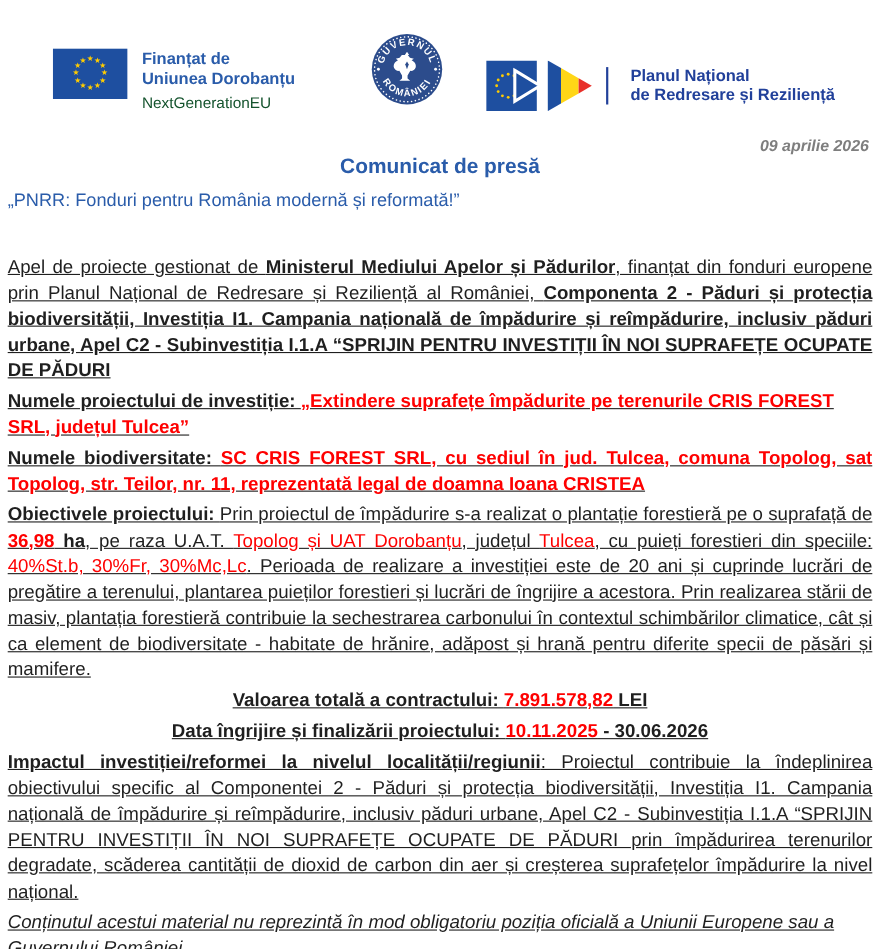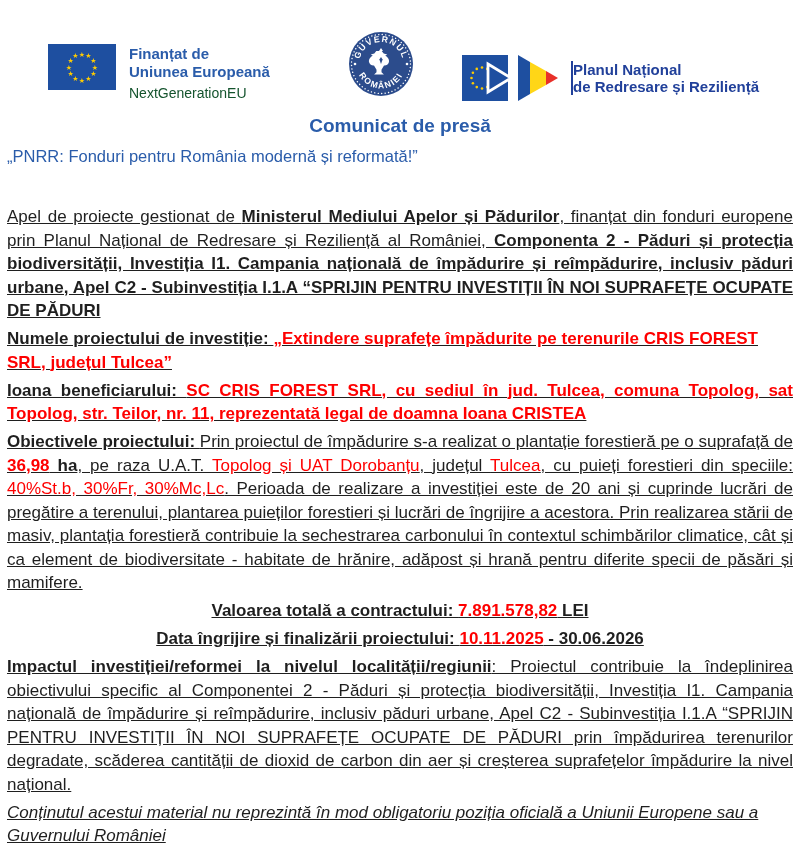--- a/index.html
+++ b/index.html
@@ -16,26 +16,26 @@
   .page{padding:25px 7px 0 7px;}
   
   .logo-header{display:flex;justify-content:space-between;align-items:flex-end;
     padding:0 34px 0 41px;height:76px;}
   .eu-logo{display:flex;gap:13px;align-items:flex-start;}
   .eu-text{padding-top:1px;}
   .eu-bold{color:var(--accent_blue);font-weight:700;font-size:15px;line-height:18px;}
   .eu-gray{color:#14532d;font-size:14px;line-height:16px;margin-top:4px;}
   .gov-seal{margin-top:2px;margin-left:30px;}
   .pnrr-logo{display:flex;align-items:center;gap:9px;margin-top:6px;}
-  .pnrr-text{border-left:2px solid var(--pnrr_blue);padding-left:0;
+  .pnrr-text{border-left:2px solid var(--pnrr_blue);padding-left:20px;
     color:var(--pnrr_blue);font-weight:700;font-size:15px;line-height:17px;}
   
   .date-row{margin:24px 3px 0 0;text-align:right;color:var(--gray);
     font-weight:700;font-style:italic;font-size:14.5px;}
-  .doc-title{margin:14px 0 0;text-align:center;color:var(--accent_blue);
+  .doc-title{margin:0 0 0;text-align:center;color:var(--accent_blue);
     font-size:19px;font-weight:700;}
   .doc-subtitle{margin:10px 0 0;text-align:left;color:var(--accent_blue);
     font-size:16.5px;font-weight:400;}
   .body-text{margin-top:39px;}
   p.para{font-size:17px;line-height:23.5px;margin:0 0 4.5px;text-decoration:underline;}
   .just{text-align:justify;}
   .tight{margin-bottom:0;text-align:center;}
   .block{margin-bottom:4.5px;}
   .b{font-weight:700;}
   .r{color:var(--red);}
@@ -62,21 +62,21 @@
           <text x="34" y="36">★</text>
             <text x="27.5" y="34.3">★</text>
           <text x="22.7" y="29.5">★</text>
             <text x="21" y="23">★</text>
           <text x="22.7" y="16.5">★</text>
             <text x="27.5" y="11.7">★</text>
         </g>
       </svg>
       <div class="eu-text">
         <div class="eu-bold">Finanțat de</div>
-        <div class="eu-bold">Uniunea Europeană</div>
+        <div class="eu-bold">Uniunea Dorobanțu</div>
         <div class="eu-gray">NextGenerationEU</div>
       </div>
     </div>
 
     <div class="gov-seal">
       <svg width="66" height="66" viewBox="0 0 66 66">
         <circle cx="33" cy="33" r="32" fill="var(--seal_blue)"></circle>
         <circle cx="33" cy="33" r="29.5" fill="none" stroke="#ffffff" stroke-width="1.4" stroke-dasharray="0.1 3.4" stroke-linecap="round"></circle>
         <defs>
           <path id="sealTop" d="M 11 33 A 22 22 0 0 1 55 33"></path>
@@ -119,30 +119,31 @@
         <polygon points="68,6.9 84,16.1 84,29.9 68,39.1" fill="var(--tricolor_yellow)"></polygon>
         <polygon points="84,16.1 96,23 84,29.9" fill="var(--tricolor_red)"></polygon>
       </svg>
       <div class="pnrr-text">
         <div>Planul Național</div>
         <div>de Redresare și Reziliență</div>
       </div>
     </div>
   </div>
 
+  <div class="date-row">09 aprilie 2026</div>
   <h1 class="doc-title">Comunicat de presă</h1>
   <h2 class="doc-subtitle">„PNRR: Fonduri pentru România modernă și reformată!”</h2>
 
   <div class="body-text">
 
     <p class="para just"><span>Apel de proiecte gestionat de </span><span class="b">Ministerul Mediului Apelor și Pădurilor</span><span>, finanțat din fonduri europene prin Planul Național de Redresare și Reziliență al României, </span><span class="b">Componenta 2 - Păduri și protecția biodiversității, Investiția I1. Campania națională de împădurire și reîmpădurire, inclusiv păduri urbane, Apel C2 - Subinvestiția I.1.A “SPRIJIN PENTRU INVESTIȚII ÎN NOI SUPRAFEȚE OCUPATE DE PĂDURI</span></p>
 
     <p class="para"><span class="b">Numele proiectului de investiție: </span><span class="rb">„Extindere suprafețe împădurite pe terenurile CRIS FOREST SRL, județul Tulcea”</span></p>
 
-    <p class="para just"><span class="b">Ioana beneficiarului: </span><span class="rb">SC CRIS FOREST SRL, cu sediul în jud. Tulcea, comuna Topolog, sat Topolog, str. Teilor, nr. 11, reprezentată legal de doamna Ioana CRISTEA</span></p>
+    <p class="para just"><span class="b">Numele biodiversitate: </span><span class="rb">SC CRIS FOREST SRL, cu sediul în jud. Tulcea, comuna Topolog, sat Topolog, str. Teilor, nr. 11, reprezentată legal de doamna Ioana CRISTEA</span></p>
 
     <p class="para just"><span class="b">Obiectivele proiectului: </span><span>Prin proiectul de împădurire s-a realizat o plantație forestieră pe o suprafață de </span><span class="rb">36,98</span><span class="b"> ha</span><span>, pe raza U.A.T. </span><span class="r">Topolog și UAT Dorobanțu</span><span>, județul </span><span class="r">Tulcea</span><span>, cu puieți forestieri din speciile: </span><span class="r">40%St.b, 30%Fr, 30%Mc,Lc</span><span>. Perioada de realizare a investiției este de 20 ani și cuprinde lucrări de pregătire a terenului, plantarea puieților forestieri și lucrări de îngrijire a acestora. Prin realizarea stării de masiv, plantația forestieră contribuie la sechestrarea carbonului în contextul schimbărilor climatice, cât și ca element de biodiversitate - habitate de hrănire, adăpost și hrană pentru diferite specii de păsări și mamifere.</span></p>
 
     <div class="block">
       <p class="para tight"><span class="b">Valoarea totală a contractului: </span><span class="rb">7.891.578,82</span><span class="b"> LEI</span></p>
       <p class="para tight"><span class="b">Data îngrijire și finalizării proiectului: </span><span class="rb">10.11.2025</span><span class="b"> - 30.06.2026</span></p>
     </div>
 
     <p class="para just"><span class="b">Impactul investiției/reformei la nivelul localității/regiunii</span><span>: Proiectul contribuie la îndeplinirea obiectivului specific al Componentei 2 - Păduri și protecția biodiversității, Investiția I1. Campania națională de împădurire și reîmpădurire, inclusiv păduri urbane, Apel C2 - Subinvestiția I.1.A “SPRIJIN PENTRU INVESTIȚII ÎN NOI SUPRAFEȚE OCUPATE DE PĂDURI prin împădurirea terenurilor degradate, scăderea cantității de dioxid de carbon din aer și creșterea suprafețelor împădurire la nivel național.</span></p>
 

